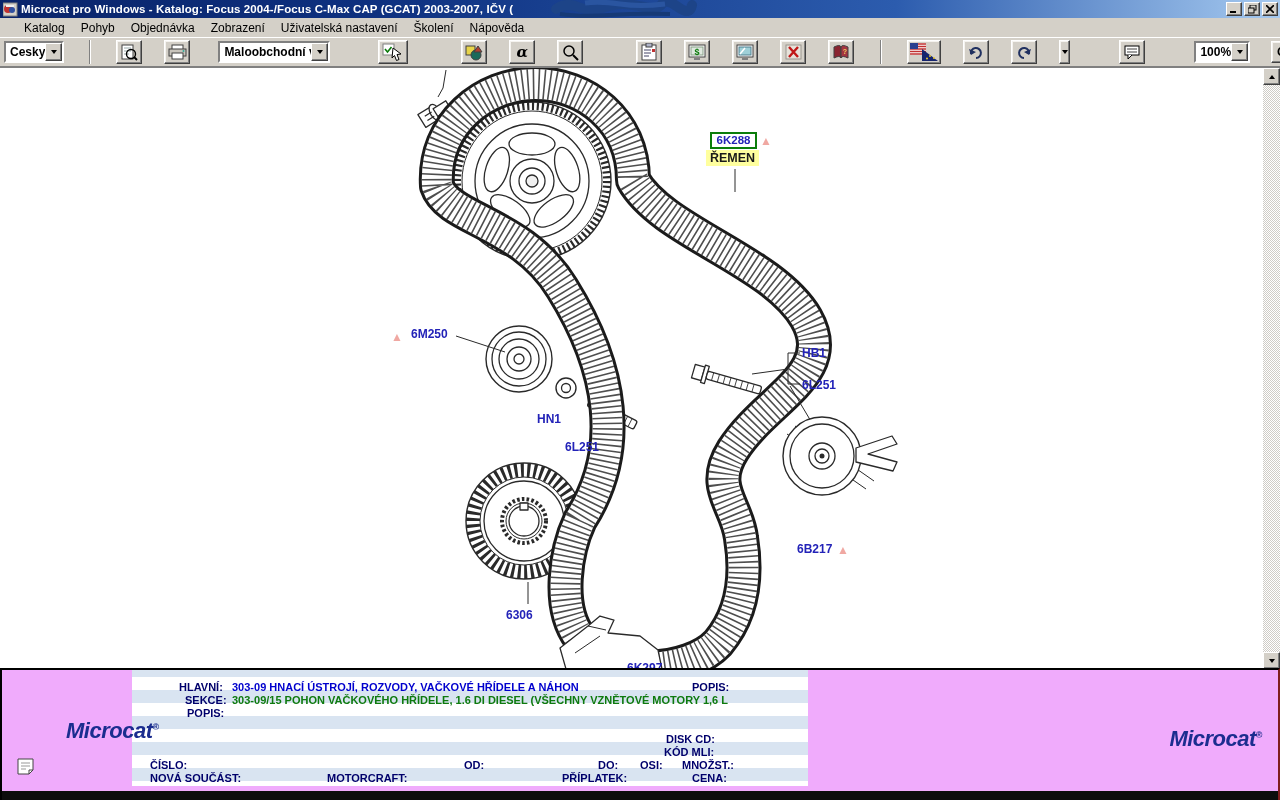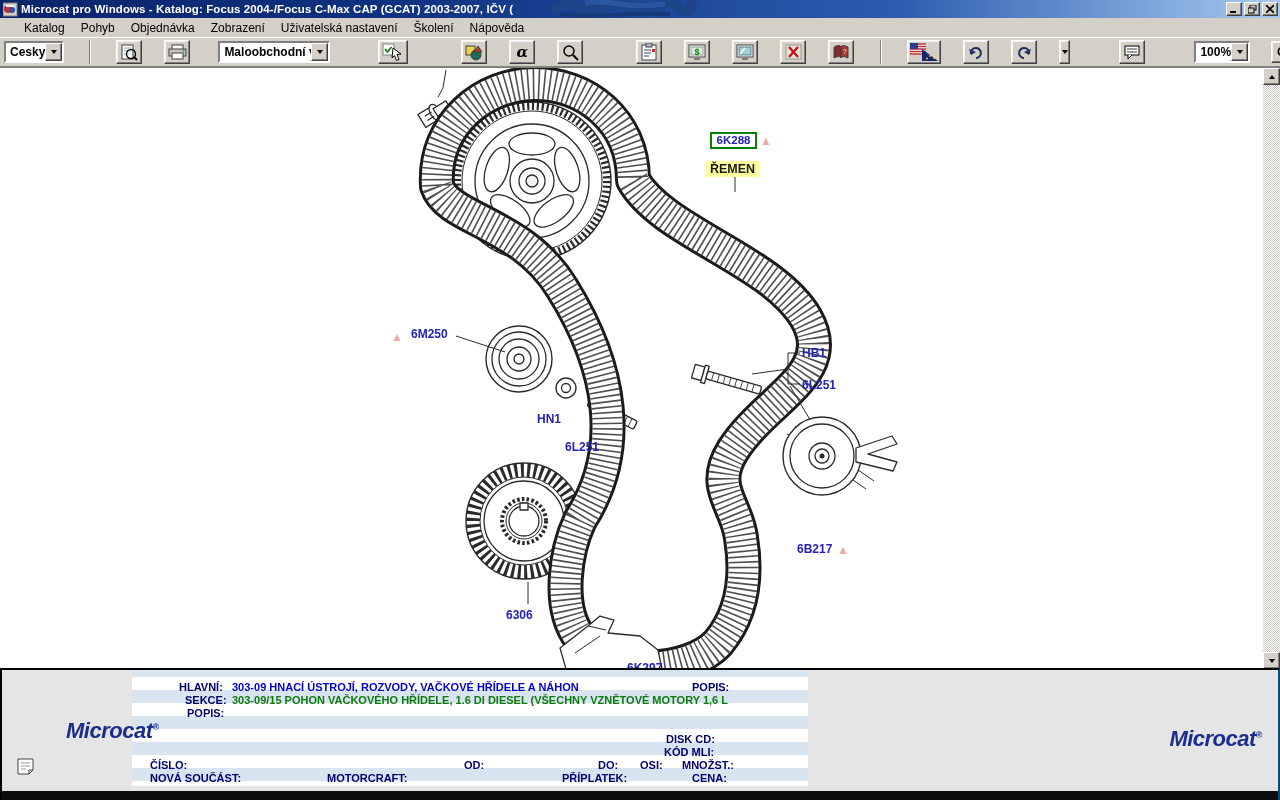--- a/index.html
+++ b/index.html
@@ -31,31 +31,31 @@
   .gap6 { width:6px; flex:none; } .gap10 { width:10px; flex:none; }
   .alpha { font-family:"DejaVu Serif",serif; font-style:italic; font-weight:bold; font-size:15px; }
   .urlfield { height:22px; display:flex; align-items:center; padding:0 8px; margin:0 6px; }
   .urllink { font-size:11.5px; color:#00007a; text-decoration:underline; white-space:nowrap; }
   .osibtn { height:22px; padding:0 5px; font-weight:bold; font-size:12px; }
 
   
   .canvas { position:relative; height:601px; background:#fff; overflow:hidden; border-top:1px solid #808080;font-weight:bold; }
   .dlabel { position:absolute; color:#2323b8; font-size:12px; white-space:nowrap; }
   .part-box { position:absolute; left:710px; top:64px; width:47px; height:17px; background:#fff; border:2px solid #0b7d0b; color:#2323b8; font-size:11.5px; text-align:center; line-height:13px; }
-  .part-name { position:absolute; left:706px; top:93px; background:#ffff9e; color:#1a1a1a; font-size:12.5px; padding:1px 4px; }
+  .part-name { position:absolute; left:706px; top:82px; background:#ffff9e; color:#1a1a1a; font-size:12.5px; padding:1px 4px; }
   .tri-marker { position:absolute; color:#f0a8a2; font-size:12px; line-height:12px; }
 
   
   .vscroll { position:absolute; top:0; right:0; width:17px; height:601px; background-color:#fff;
     background-image:linear-gradient(45deg,#cfccc6 25%,transparent 25%,transparent 75%,#cfccc6 75%),linear-gradient(45deg,#cfccc6 25%,transparent 25%,transparent 75%,#cfccc6 75%);
     background-size:2px 2px; background-position:0 0,1px 1px; }
   .sbtn { position:absolute; left:0; width:17px; height:17px; background:#d4d0c8; border:1px solid; border-color:#ffffff #404040 #404040 #ffffff; box-shadow:inset -1px -1px 0 #808080; display:flex; align-items:center; justify-content:center; }
 
   
-  .panel { position:relative; height:132px; background:#e5e5e5; border-top:2px solid #000; border-left:2px solid #000; border-right:2px solid #0c4a6e; overflow:hidden; }
+  .panel { position:relative; height:132px; background:#f0abfc; border-top:2px solid #000; border-left:2px solid #000; border-right:2px solid #7f1d1d; overflow:hidden; }
   .stripes { position:absolute; left:130px; top:-6px; width:676px; height:122px;
     background:repeating-linear-gradient(180deg,#d9e4f1 0 13px,#ffffff 13px 26px); }
   .plabel { position:absolute; font-size:11px; font-weight:bold; color:#00006b; white-space:nowrap; line-height:13px; }
   .pval-blue  { position:absolute; font-size:11px; font-weight:bold; color:#0000cd; white-space:nowrap; line-height:13px; }
   .pval-green { position:absolute; font-size:11px; font-weight:bold; color:#0e7a0e; white-space:nowrap; line-height:13px; }
   .logo { position:absolute; font-style:italic; font-weight:bold; color:#1b2d8f; font-size:22px; letter-spacing:-0.5px; white-space:nowrap;margin-left:44px; }
   .logo sup { font-size:9px; font-style:normal; }
   .bottom-strip { position:absolute; left:-2px; right:-2px; bottom:0; height:9px; background:#0d0d0d; }
 </style>
 </head>

